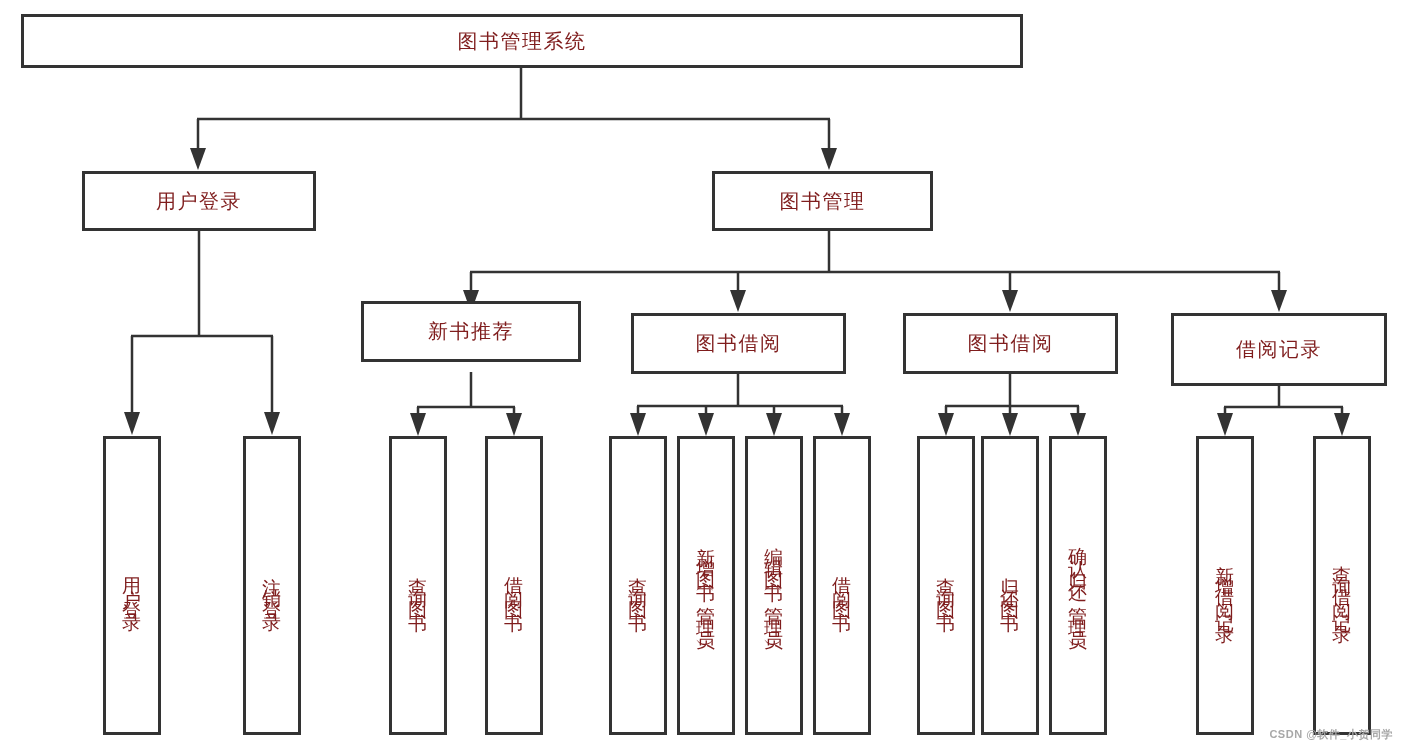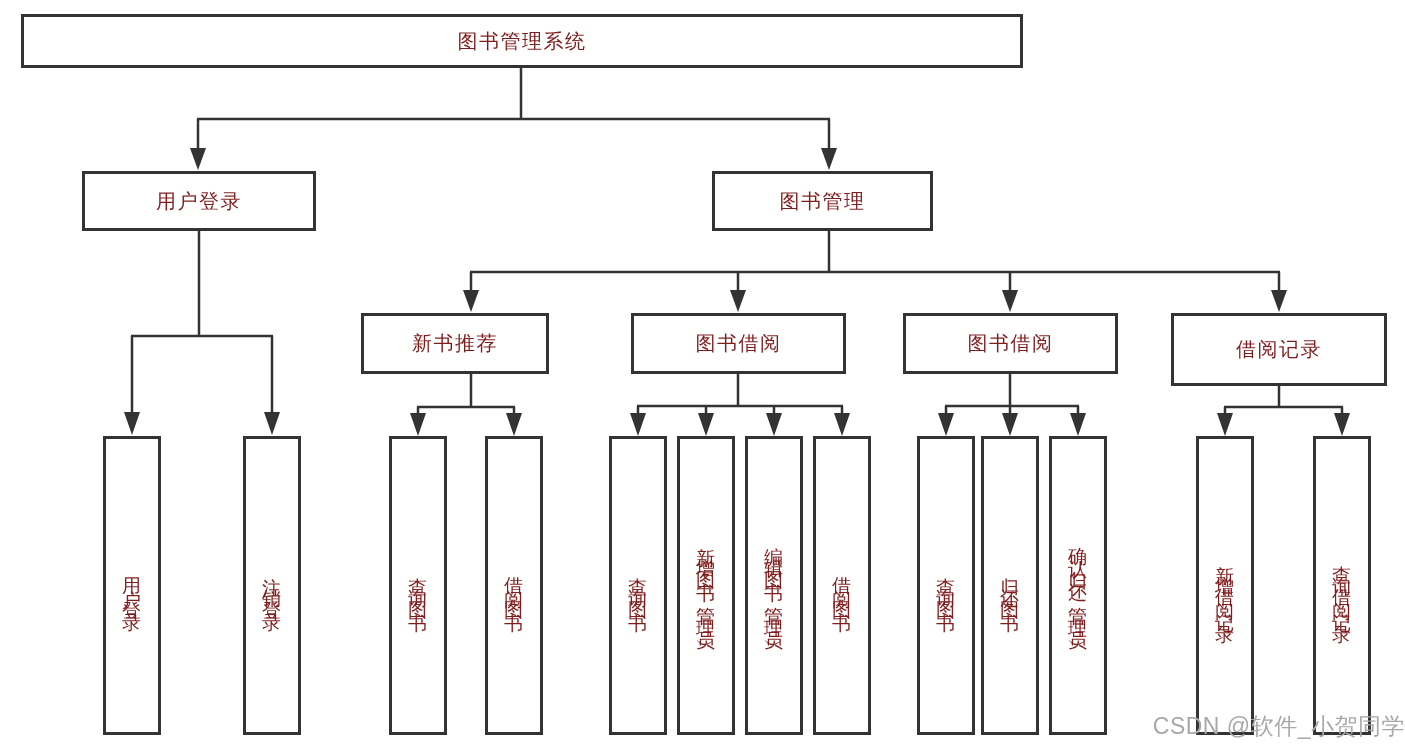--- a/index.html
+++ b/index.html
@@ -13,22 +13,22 @@
   .box{
     position:absolute;box-sizing:border-box;border:3px solid #333333;background:#ffffff;
     display:flex;align-items:center;justify-content:center;color:#7f1d1d;
   }
   .htext{font-size:20px;letter-spacing:1.5px;white-space:nowrap;}
   .vtext{
     writing-mode:vertical-rl;text-orientation:mixed;
     font-size:19px;line-height:1;letter-spacing:12px;white-space:nowrap;
   }
   .watermark{
-    position:absolute;right:0;bottom:5px;font-size:23px;letter-spacing:0.5px;
-    color:#a8a8a8;white-space:nowrap;
+    position:absolute;right:12px;bottom:5px;font-size:11px;letter-spacing:0.5px;
+    color:#a8a8a8;white-space:nowrap;font-weight:bold;
   }
 </style>
 </head>
 <body>
 
 <div class="stage">
 
   <svg class="lines" viewBox="0 0 1405 747" xmlns="http://www.w3.org/2000/svg">
 
     <line x1="521" y1="66" x2="521" y2="120"></line>
@@ -95,21 +95,21 @@
     <span class="htext">图书管理系统</span>
   </div>
 
   <div class="box" style="left:82px;top:171px;width:234px;height:60px;">
     <span class="htext">用户登录</span>
   </div>
   <div class="box" style="left:712px;top:171px;width:221px;height:60px;">
     <span class="htext">图书管理</span>
   </div>
 
-  <div class="box" style="left:361px;top:313px;width:188px;height:61px;">
+  <div class="box" style="left:361px;top:301px;width:220px;height:61px;">
     <span class="htext">新书推荐</span>
   </div>
   <div class="box" style="left:631px;top:313px;width:215px;height:61px;">
     <span class="htext">图书借阅</span>
   </div>
   <div class="box" style="left:903px;top:313px;width:215px;height:61px;">
     <span class="htext">图书借阅</span>
   </div>
   <div class="box" style="left:1171px;top:313px;width:216px;height:73px;">
     <span class="htext">借阅记录</span>

